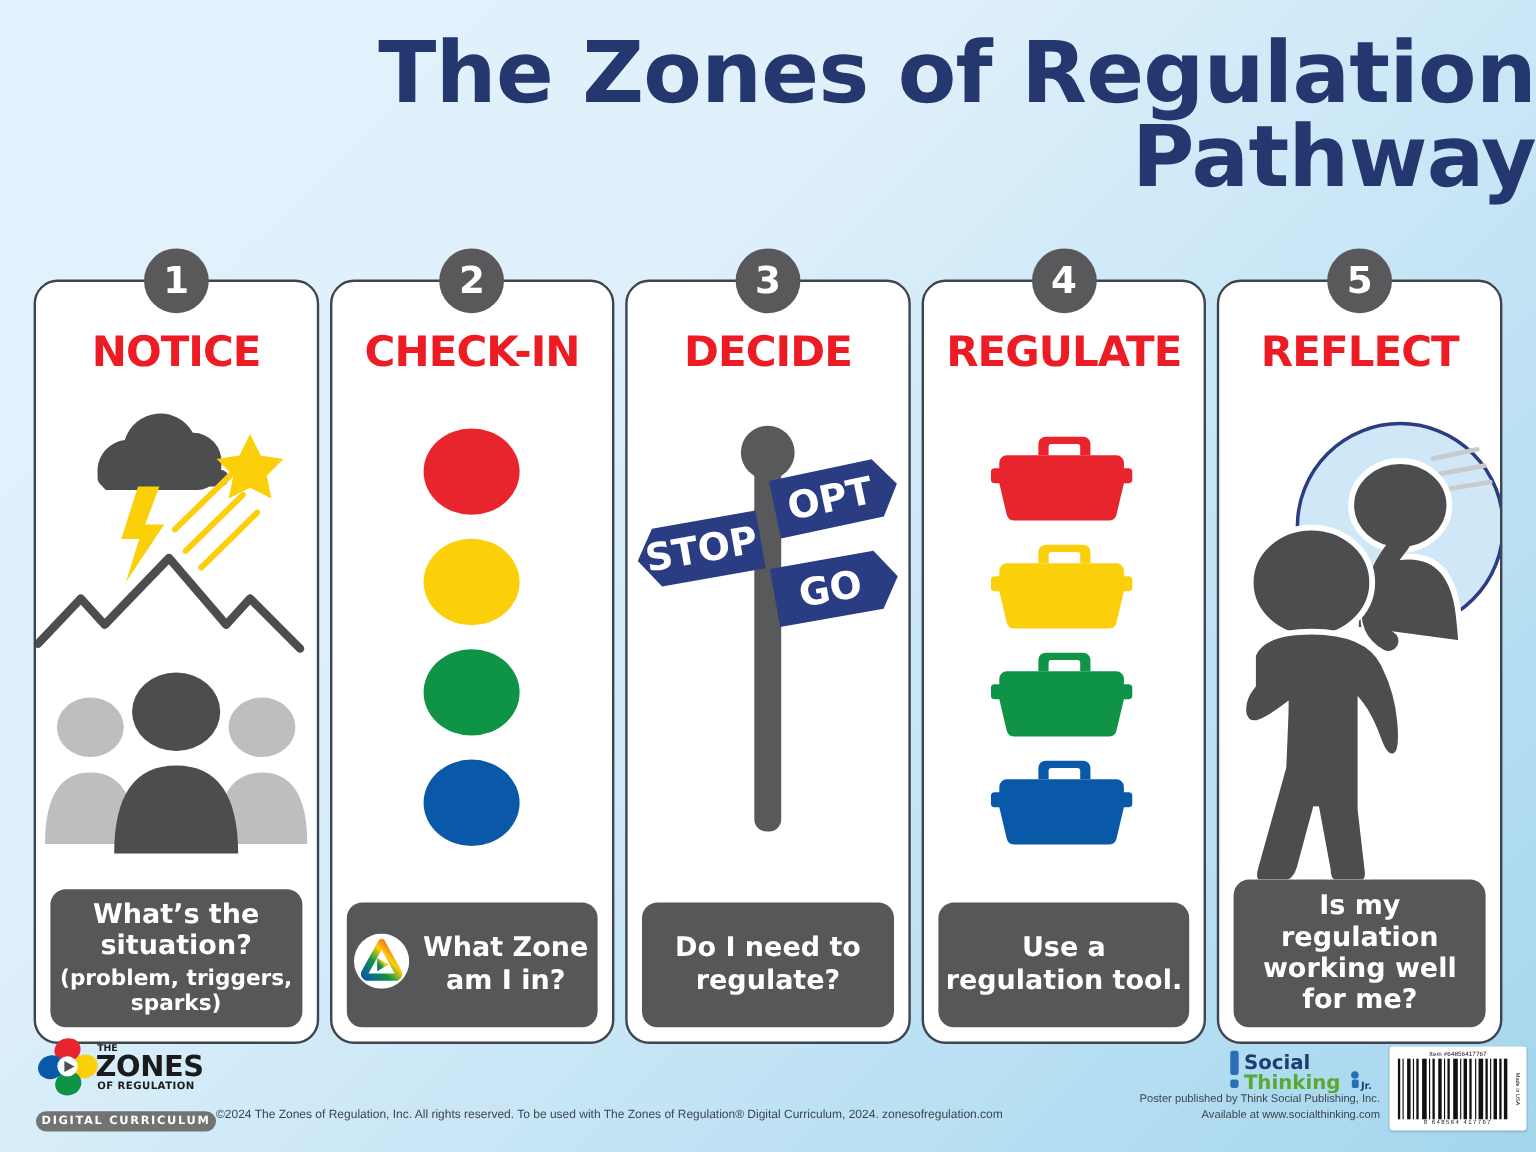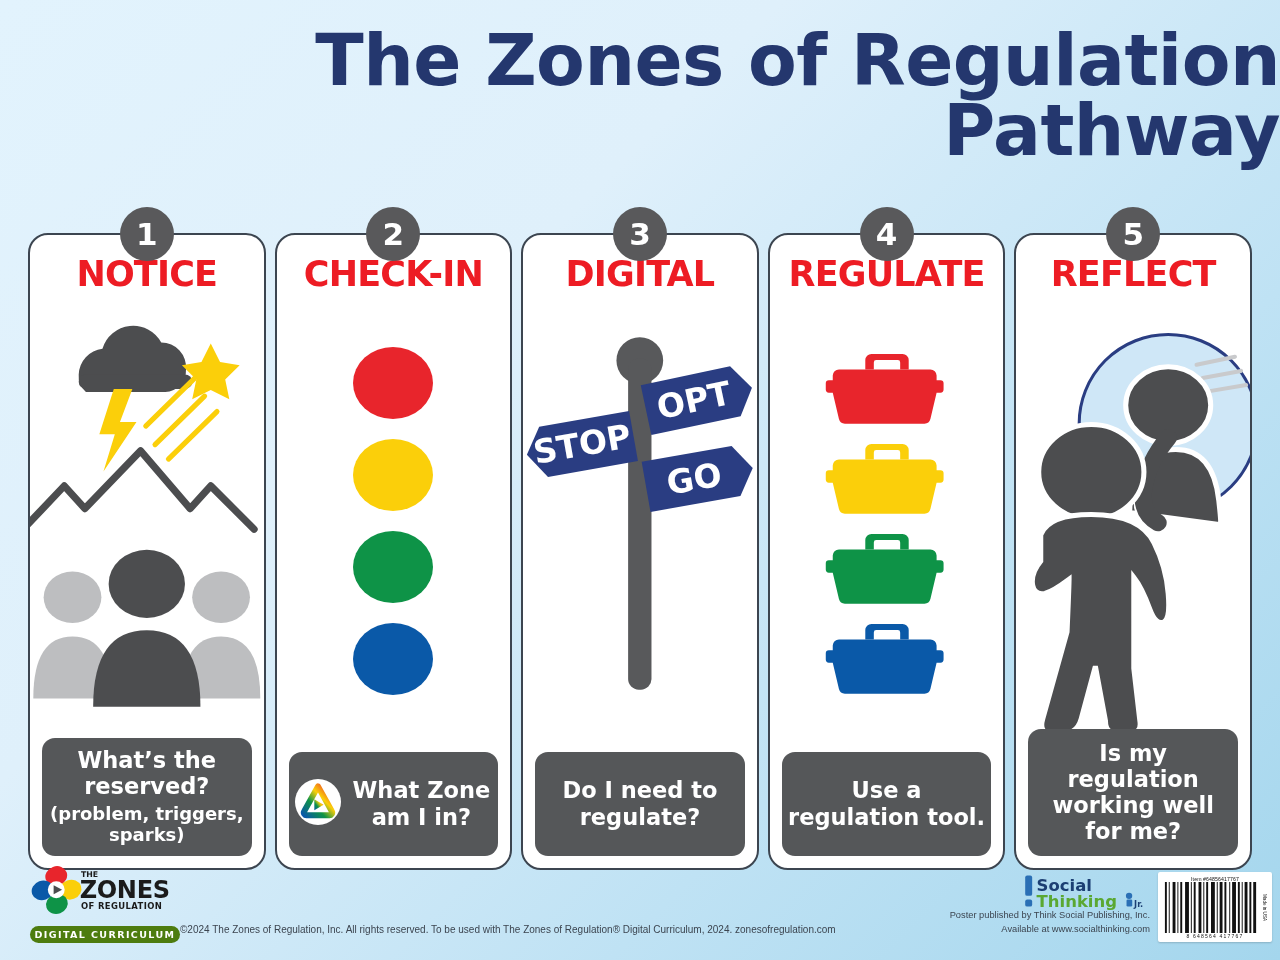--- a/index.html
+++ b/index.html
@@ -67,21 +67,21 @@
     font-weight: 700;
     display: flex;
     align-items: center;
     justify-content: center;
     font-family: "DejaVu Sans", sans-serif;
     z-index: 5;
     line-height: 1;
   }
 
   .card-heading {
-    margin-top: 19px;
+    margin-top: 39px;
     font-size: 35px;
     font-weight: 700;
     color: #ed1c24;
     letter-spacing: -0.8px;
     font-family: "DejaVu Sans", sans-serif;
     white-space: nowrap;
   }
 
   .card-art {
     flex: 1 1 auto;
@@ -157,21 +157,21 @@
   
   .brand-left {
     position: absolute;
     left: 30px;
     bottom: 17px;
     width: 150px;
   }
 
   .curriculum-pill {
     margin-top: 5px;
-    background: #4d7c0f;
+    background: #737373;
     color: #ffffff;
     font-size: 9.5px;
     font-weight: 700;
     letter-spacing: 1.4px;
     text-align: center;
     border-radius: 9px;
     padding: 3px 0 3.5px;
     font-family: "DejaVu Sans", sans-serif;
   }
 
@@ -290,21 +290,21 @@
 
           <ellipse cx="182" cy="294" rx="28" ry="25" fill="#bdbec0"></ellipse>
           <path d="M144 392 q0 -60 38 -60 q38 0 38 60 Z" fill="#bdbec0"></path>
 
           <ellipse cx="110" cy="281" rx="37" ry="33" fill="#4c4d4f"></ellipse>
           <path d="M58 400 q0 -74 52 -74 q52 0 52 74 Z" fill="#4c4d4f"></path>
         </g>
       </svg>
     </div>
     <div class="card-footer">
-      <div class="footer-main">What’s the reserved?</div>
+      <div class="footer-main">What’s the situation?</div>
       <div class="footer-sub">(problem, triggers, sparks)</div>
     </div>
   </div>
 
   <div class="card">
     <div class="step-badge">2</div>
     <div class="card-heading">CHECK-IN</div>
     <div class="card-art">
       <div class="zone-dots">
         <div class="zone-dot" style="background:#e8252c"></div>
@@ -330,21 +330,21 @@
             <path d="M42 44 L62 56 L42 68 Z" fill="url(#zgrad)"></path>
           </svg>
         </span>
         <span class="footer-main">What Zone am I in?</span>
       </div>
     </div>
   </div>
 
   <div class="card">
     <div class="step-badge">3</div>
-    <div class="card-heading">DIGITAL</div>
+    <div class="card-heading">DECIDE</div>
     <div class="card-art">
       <svg viewBox="0 0 220 430" width="100%" height="100%" preserveAspectRatio="xMidYMid meet">
 
         <g>
           <circle cx="110" cy="62" r="22" fill="#58595b"></circle>
           <rect x="99" y="60" width="22" height="312" rx="10" fill="#58595b"></rect>
         </g>
 
         <g transform="rotate(-10 110 132)">
           <path d="M104 108 H18 L2 132 L18 156 H104 Z" fill="#2a3d82"></path>

